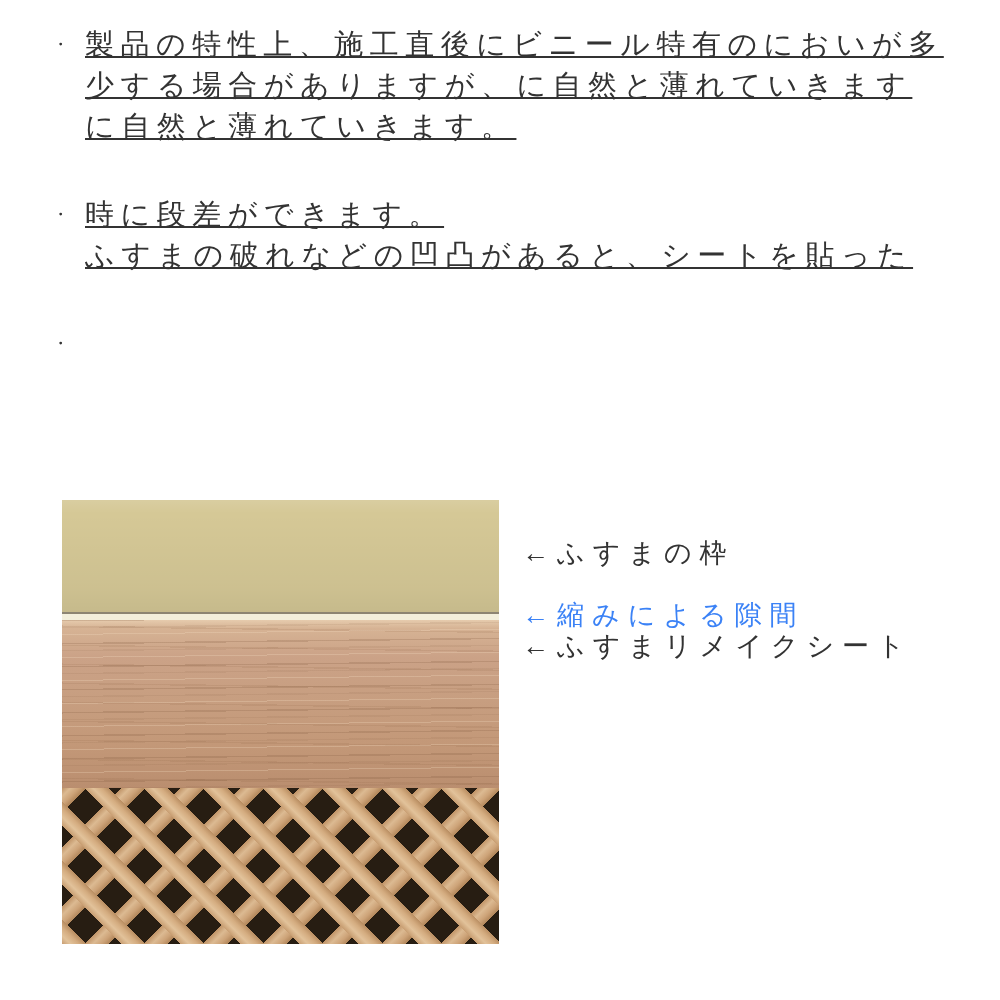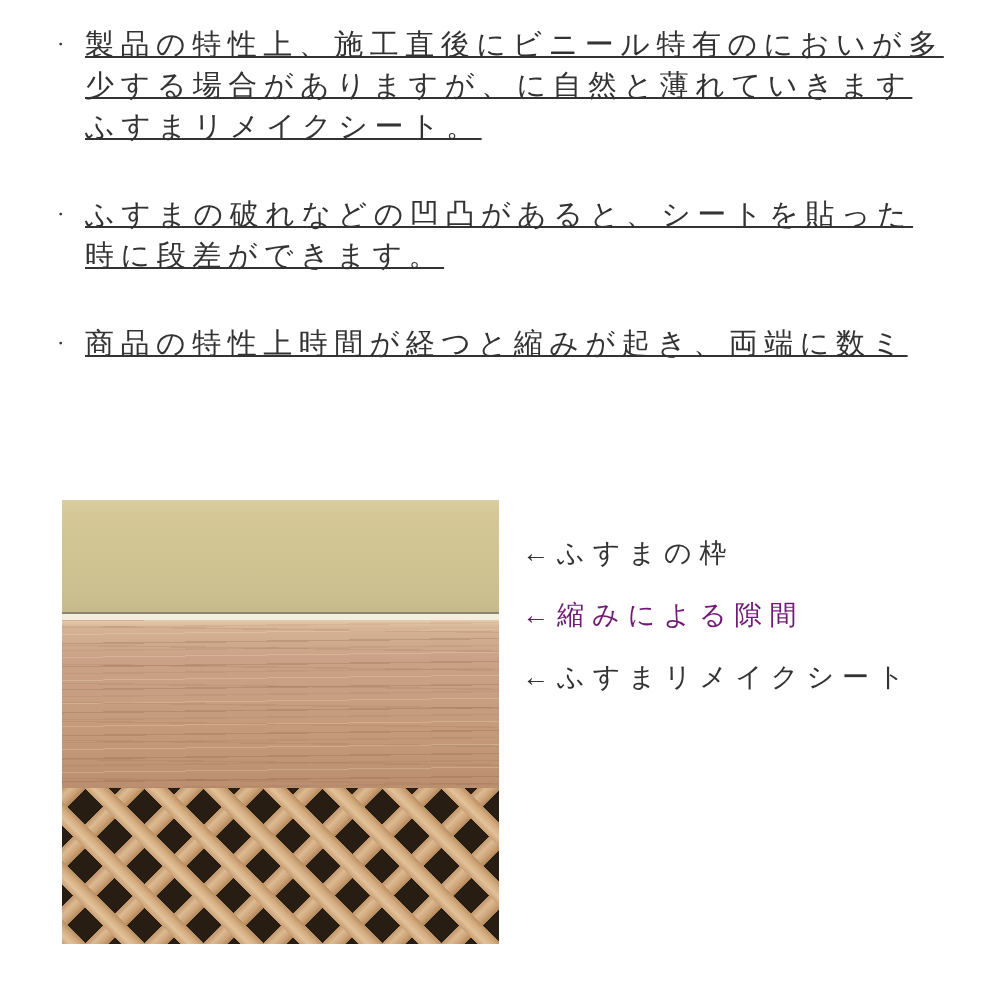--- a/index.html
+++ b/index.html
@@ -62,61 +62,60 @@
         rgba(0,0,0,0) 17px, rgba(0,0,0,0) 42px);
   }
   
   .annotation{
     position:absolute;left:522px;white-space:nowrap;
     font-size:27px;line-height:34px;letter-spacing:8px;
   }
   .annotation .arrow{margin-right:8px;letter-spacing:0;}
   .anno-1{top:536px;}
   .anno-2{top:598px;}
-  .anno-3{top:660px;text-align:center;}
+  .anno-3{top:629px;text-align:center;}
 </style>
 </head>
 <body>
 
 <div class="notes">
 
   <div class="note">
     <span class="bullet">・</span>
     <div class="line">製品の特性上、施工直後にビニール特有のにおいが多</div>
     <div class="line">少する場合がありますが、に自然と薄れていきます</div>
-    <div class="line">ふすまリメイクシート。</div>
+    <div class="line">に自然と薄れていきます。</div>
   </div>
 
   <div class="note">
     <span class="bullet">・</span>
+    <div class="line">時に段差ができます。</div>
     <div class="line">ふすまの破れなどの凹凸があると、シートを貼った</div>
-    <div class="line">時に段差ができます。</div>
   </div>
 
   <div class="note">
     <span class="bullet">・</span>
-    <div class="line">商品の特性上時間が経つと縮みが起き、両端に数ミ</div>
   </div>
 
 </div>
 
 <div class="figure-section">
 
   <div class="photo">
     <div class="band frame-band" style="background-color: rgb(213, 200, 150);"></div>
     <div class="band gap-band" style="background-color: rgb(243, 239, 220);"></div>
     <div class="band wood-band" style="background-color: rgb(201, 162, 132);"></div>
     <div class="band weave-band" style="background-color: rgb(39, 29, 18);"></div>
   </div>
 
   <div class="annotation anno-1" style="color: rgb(51, 51, 51);">
     <span class="arrow">←</span><span class="label">ふすまの枠</span>
   </div>
 
-  <div class="annotation anno-2" style="color: #701a75; font-family: Liberation Serif, serif;">
+  <div class="annotation anno-2" style="color: #3b82f6; font-family: Liberation Serif, serif;">
     <span class="arrow">←</span><span class="label">縮みによる隙間</span>
   </div>
 
   <div class="annotation anno-3" style="color: rgb(51, 51, 51);">
     <span class="arrow">←</span><span class="label">ふすまリメイクシート</span>
   </div>
 
 </div>
 
 </body></html>

